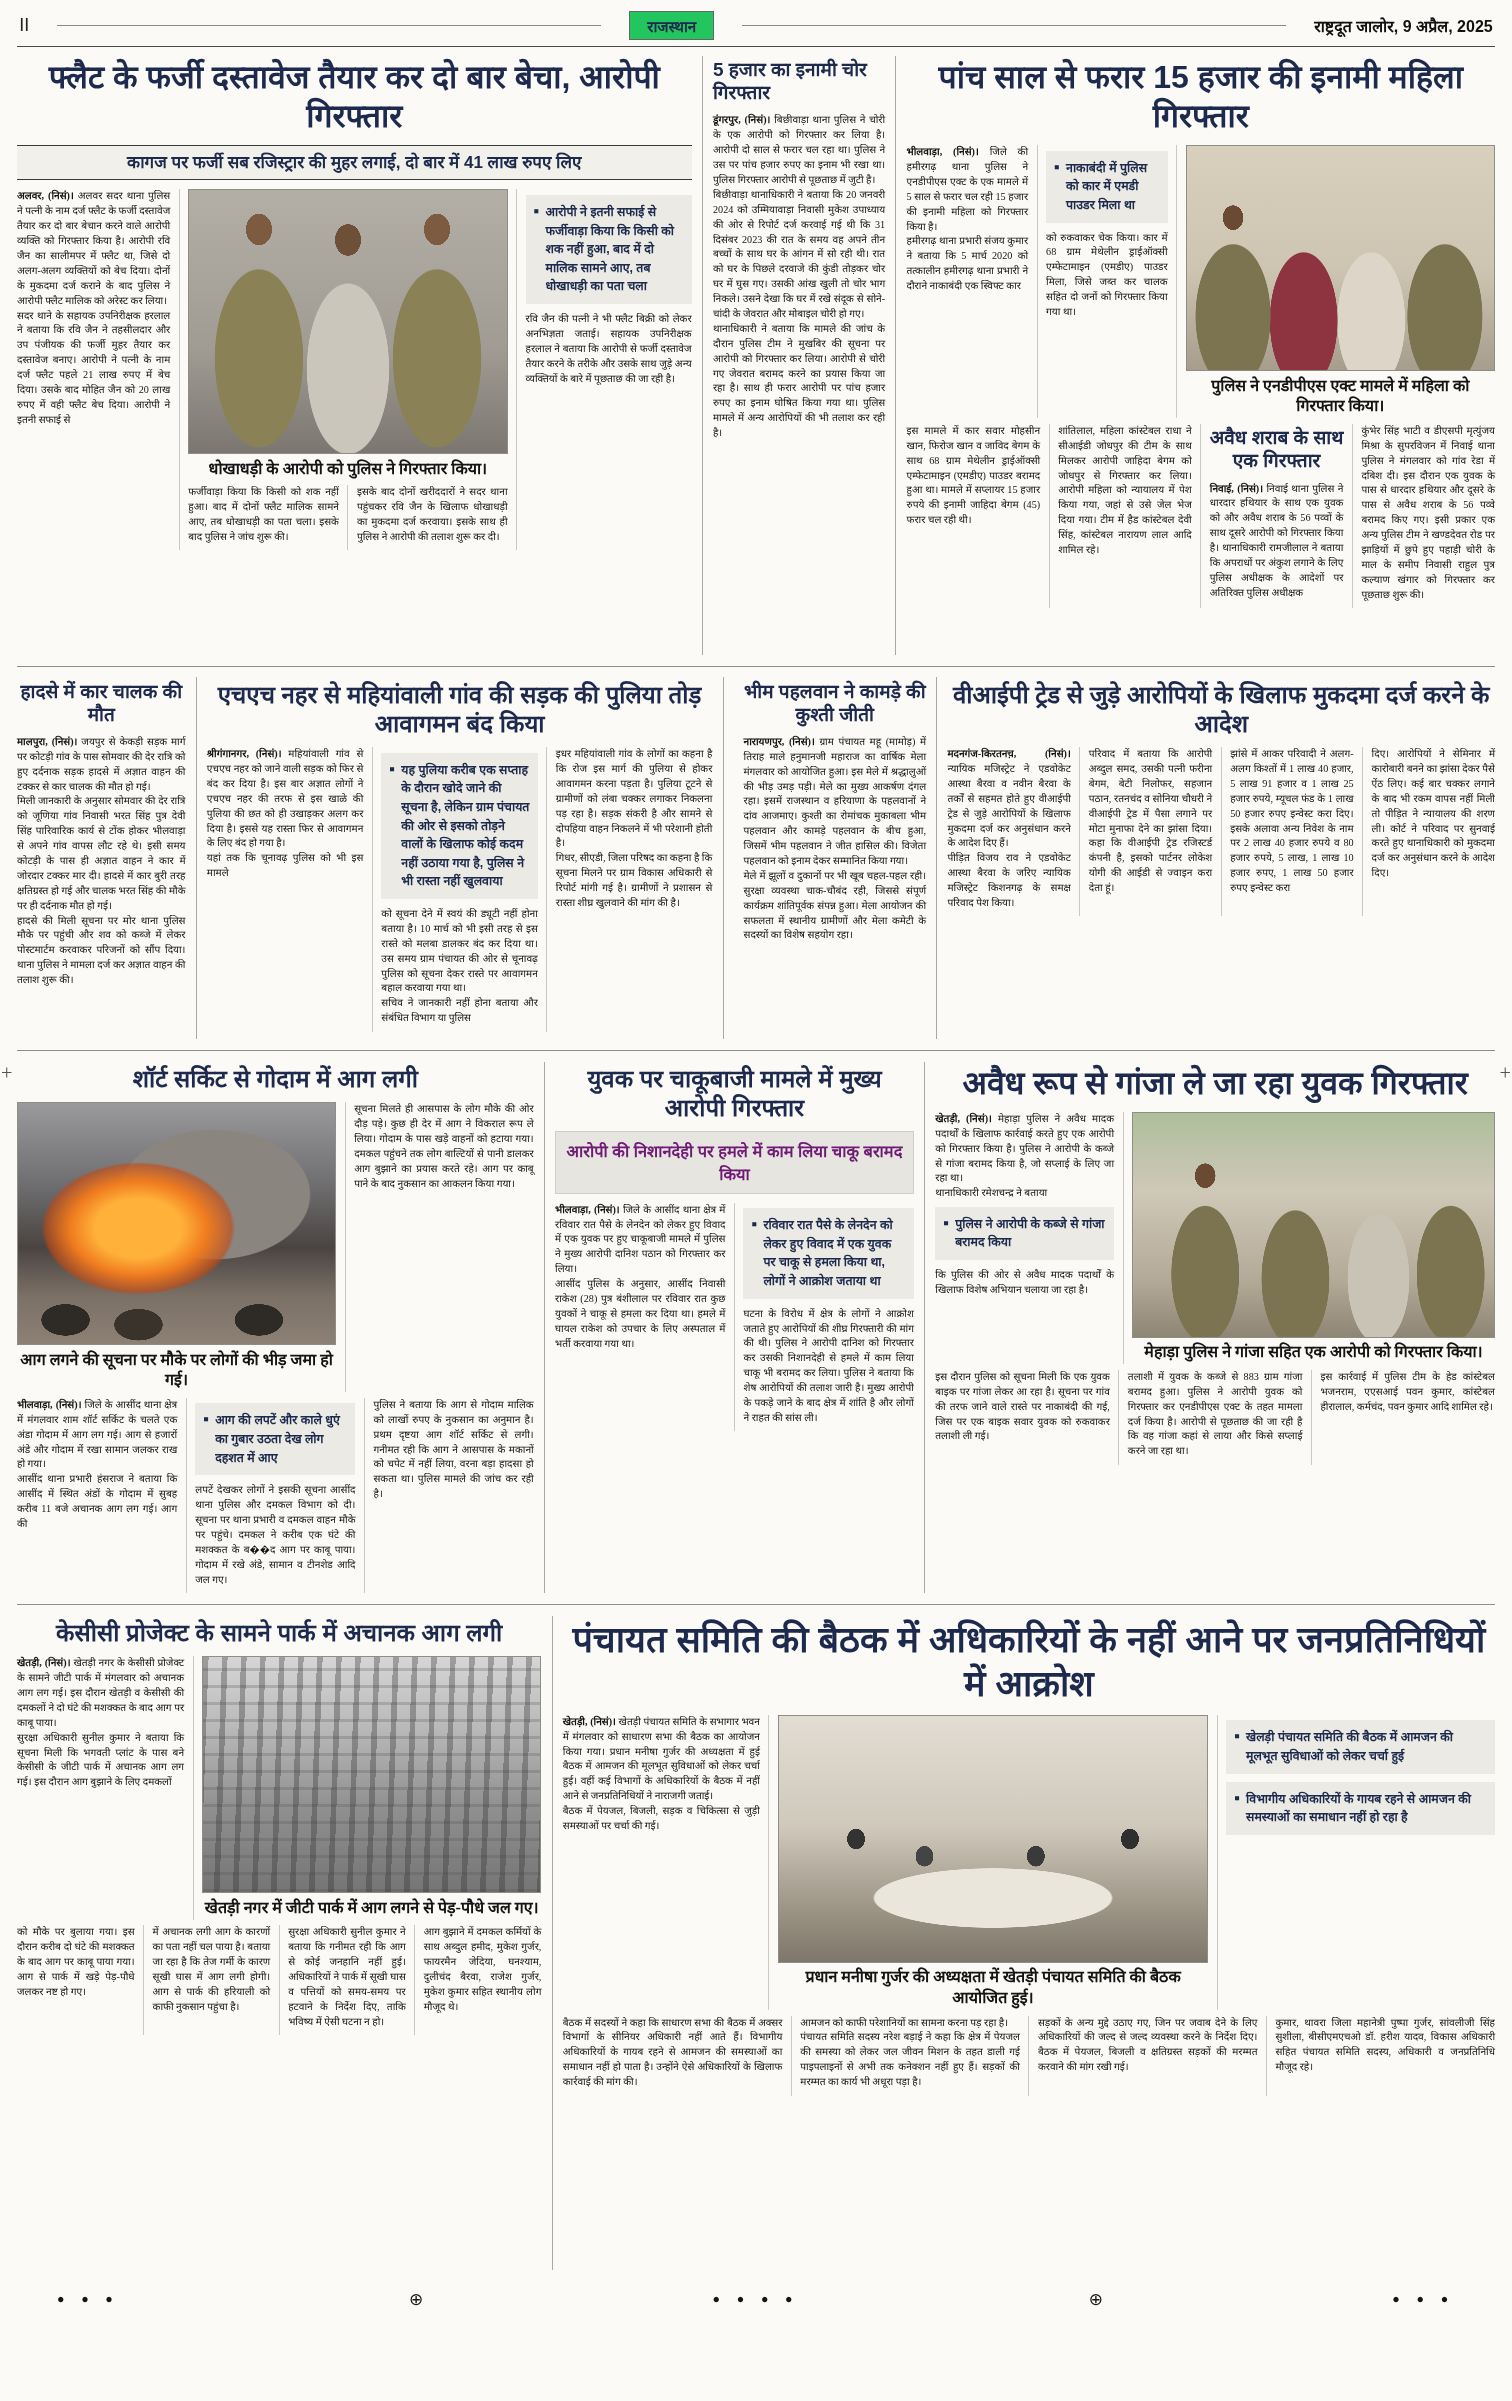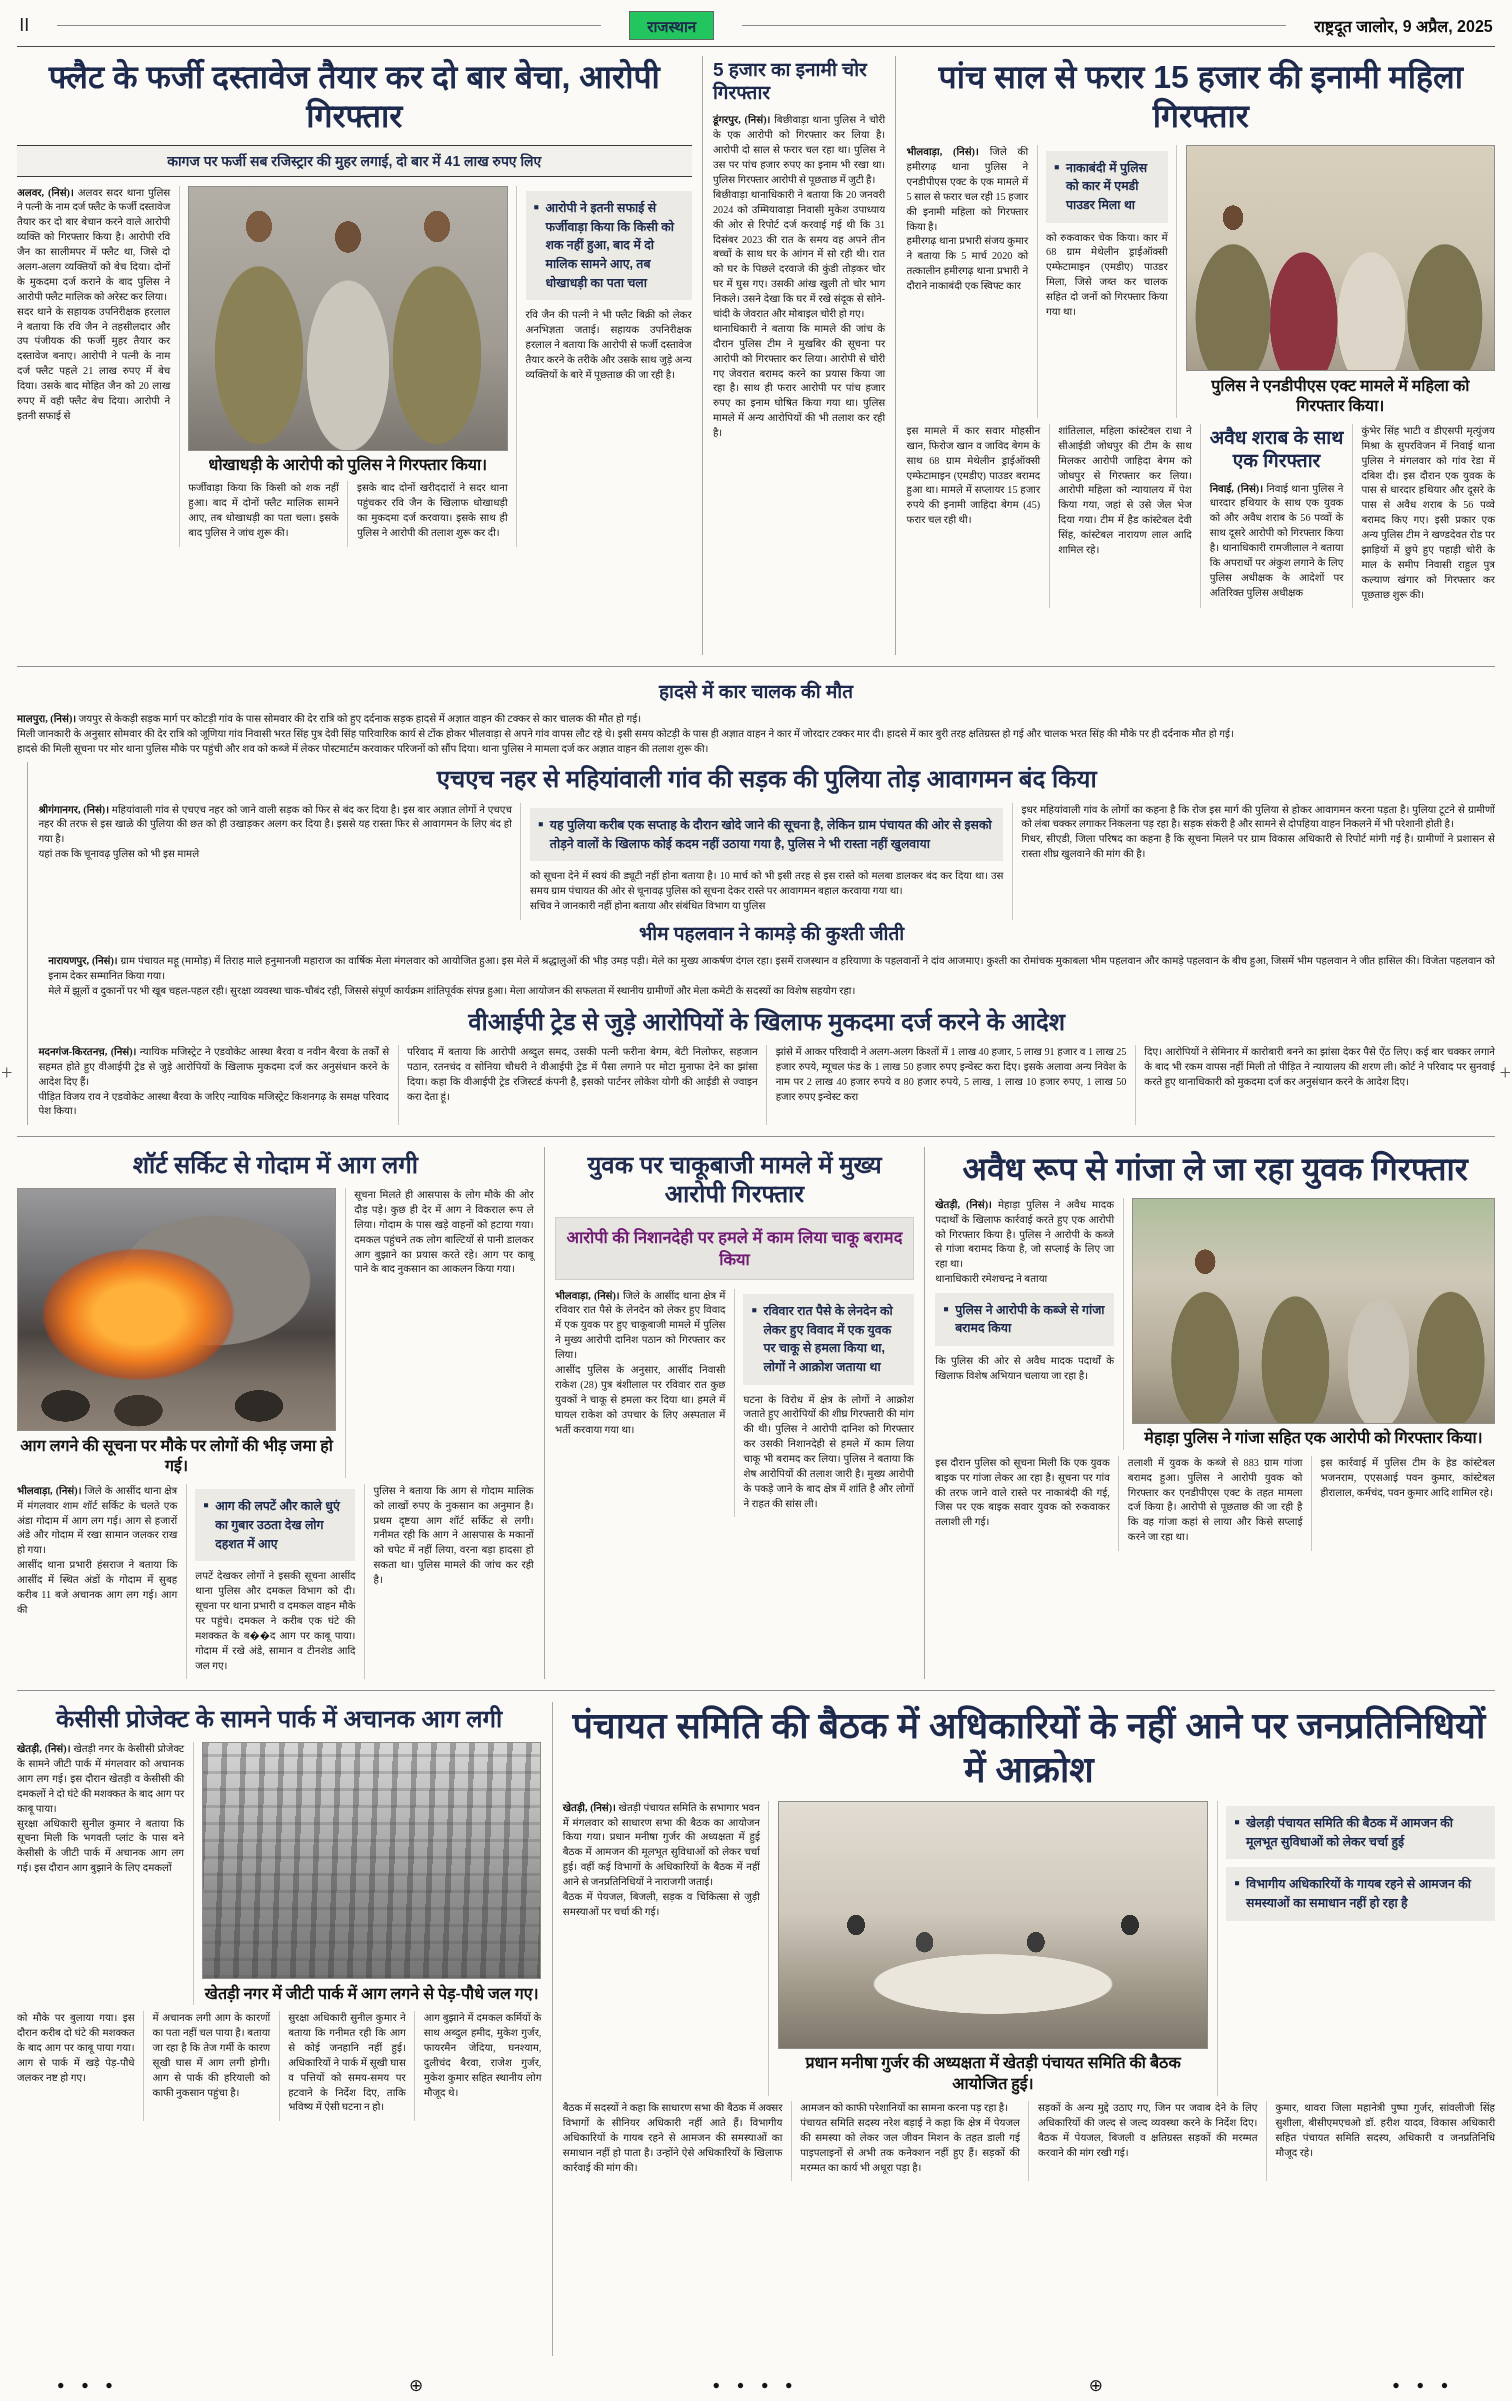--- a/index.html
+++ b/index.html
@@ -20,21 +20,21 @@
   .cg + .cg { border-left:0.6px solid #a9a8a4; margin-left:10.2px; padding-left:10.2px; }
 
   .hl { font-family:"Liberation Sans",sans-serif; font-weight:bold; color:#1d2a4d; text-align:center; line-height:1.22; margin:2.3px 0 9px; }
   .hl.xxl { font-size:36px; }
   .hl.xl  { font-size:32px; }
   .hl.lg  { font-size:24px; }
   .hl.md  { font-size:19px; }
   .hl.left { text-align:left; }
 
   .subbar { border-top:1.1px solid #3a3a3a; border-bottom:1.1px solid #3a3a3a; background:#f1f0ea; color:#1d2a4d;
-            font-family:"Liberation Sans",sans-serif; font-weight:bold; font-size:14px; text-align:center;
+            font-family:"Liberation Sans",sans-serif; font-weight:bold; font-size:17px; text-align:center;
             padding:5.6px 4.5px; margin-bottom:9px; line-height:1.3; }
   .graysub { background:#e6e5e0; border:0.6px solid #cfcec8; color:#701a75; font-family:"Liberation Sans",sans-serif;
              font-weight:bold; font-size:16.4px; text-align:center; padding:8px 6.8px; margin-bottom:9px; line-height:1.35; }
 
   .body { font-size:10.2px; line-height:1.46; text-align:justify; white-space:pre-line; margin-bottom:5.6px; }
   .dateline { font-weight:bold; }
 
   .cols { display:flex; align-items:stretch; }
   .cols > .col { flex:1 1 0; min-width:0; }
   .cols > .col + .col { border-left:0.6px solid #c9c8c2; margin-left:8.5px; padding-left:8.5px; }
@@ -181,21 +181,21 @@
             <h2 class="hl md">अवैध शराब के साथ एक गिरफ्तार</h2>
             <p class="body"><b class="dateline">निवाई, (निसं)।</b> <span>निवाई थाना पुलिस ने धारदार हथियार के साथ एक युवक को और अवैध शराब के 56 पव्वों के साथ दूसरे आरोपी को गिरफ्तार किया है। थानाधिकारी रामजीलाल ने बताया कि अपराधों पर अंकुश लगाने के लिए पुलिस अधीक्षक के आदेशों पर अतिरिक्त पुलिस अधीक्षक</span></p>
           </div>
           <div class="col">
               <p class="body">कुंभेर सिंह भाटी व डीएसपी मृत्युंजय मिश्रा के सुपरविजन में निवाई थाना पुलिस ने मंगलवार को गांव रेडा में दबिश दी। इस दौरान एक युवक के पास से धारदार हथियार और दूसरे के पास से अवैध शराब के 56 पव्वे बरामद किए गए। इसी प्रकार एक अन्य पुलिस टीम ने खण्डदेवत रोड पर झाड़ियों में छुपे हुए पहाड़ी चोरी के माल के समीप निवासी राहुल पुत्र कल्याण खंगार को गिरफ्तार कर पूछताछ शुरू की।</p>
             </div>
         </div>
       </article>
     </section>
 
-    <section class="row" style="min-height:373px;flex-direction:column;">
+    <section class="row" style="min-height:373px;">
 
       <article class="cg" style="flex:12 1 0;">
         <h2 class="hl md">हादसे में कार चालक की मौत</h2>
         <p class="body"><b class="dateline">मालपुरा, (निसं)।</b> <span>जयपुर से केकड़ी सड़क मार्ग पर कोटड़ी गांव के पास सोमवार की देर रात्रि को हुए दर्दनाक सड़क हादसे में अज्ञात वाहन की टक्कर से कार चालक की मौत हो गई।
 मिली जानकारी के अनुसार सोमवार की देर रात्रि को जूणिया गांव निवासी भरत सिंह पुत्र देवी सिंह पारिवारिक कार्य से टोंक होकर भीलवाड़ा से अपने गांव वापस लौट रहे थे। इसी समय कोटड़ी के पास ही अज्ञात वाहन ने कार में जोरदार टक्कर मार दी। हादसे में कार बुरी तरह क्षतिग्रस्त हो गई और चालक भरत सिंह की मौके पर ही दर्दनाक मौत हो गई।
 हादसे की मिली सूचना पर मोर थाना पुलिस मौके पर पहुंची और शव को कब्जे में लेकर पोस्टमार्टम करवाकर परिजनों को सौंप दिया। थाना पुलिस ने मामला दर्ज कर अज्ञात वाहन की तलाश शुरू की।</span></p>
       </article>
 
       <article class="cg" style="flex:36 1 0;">
         <h1 class="hl lg">एचएच नहर से महियांवाली गांव की सड़क की पुलिया तोड़ आवागमन बंद किया</h1>

